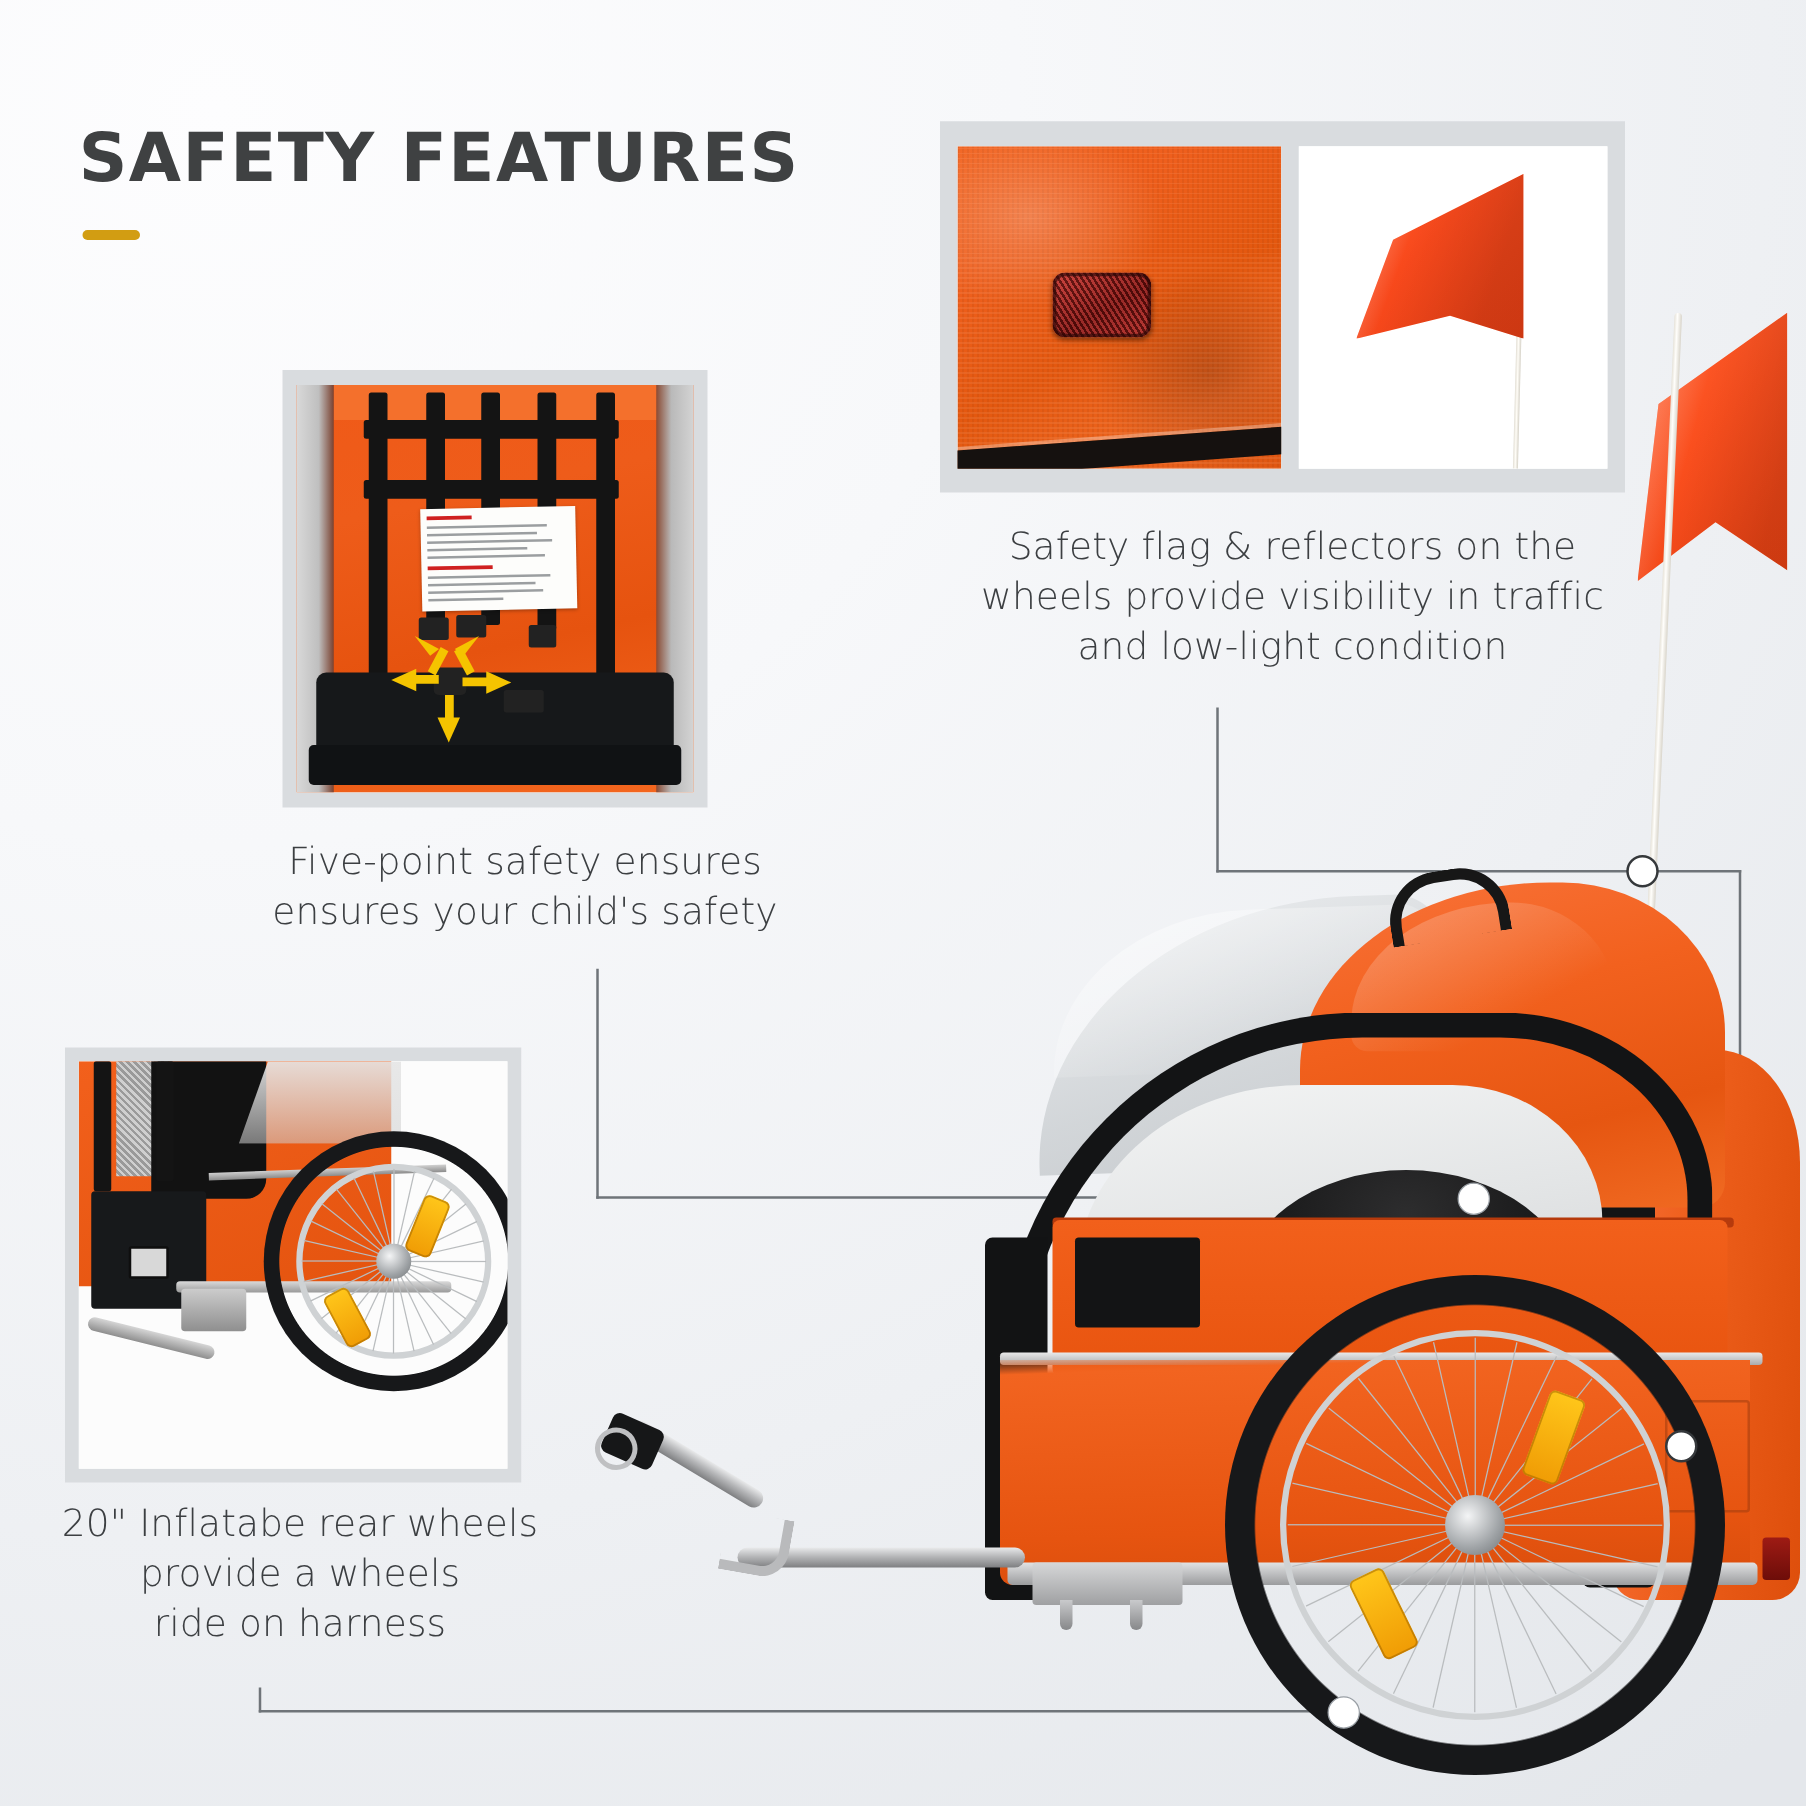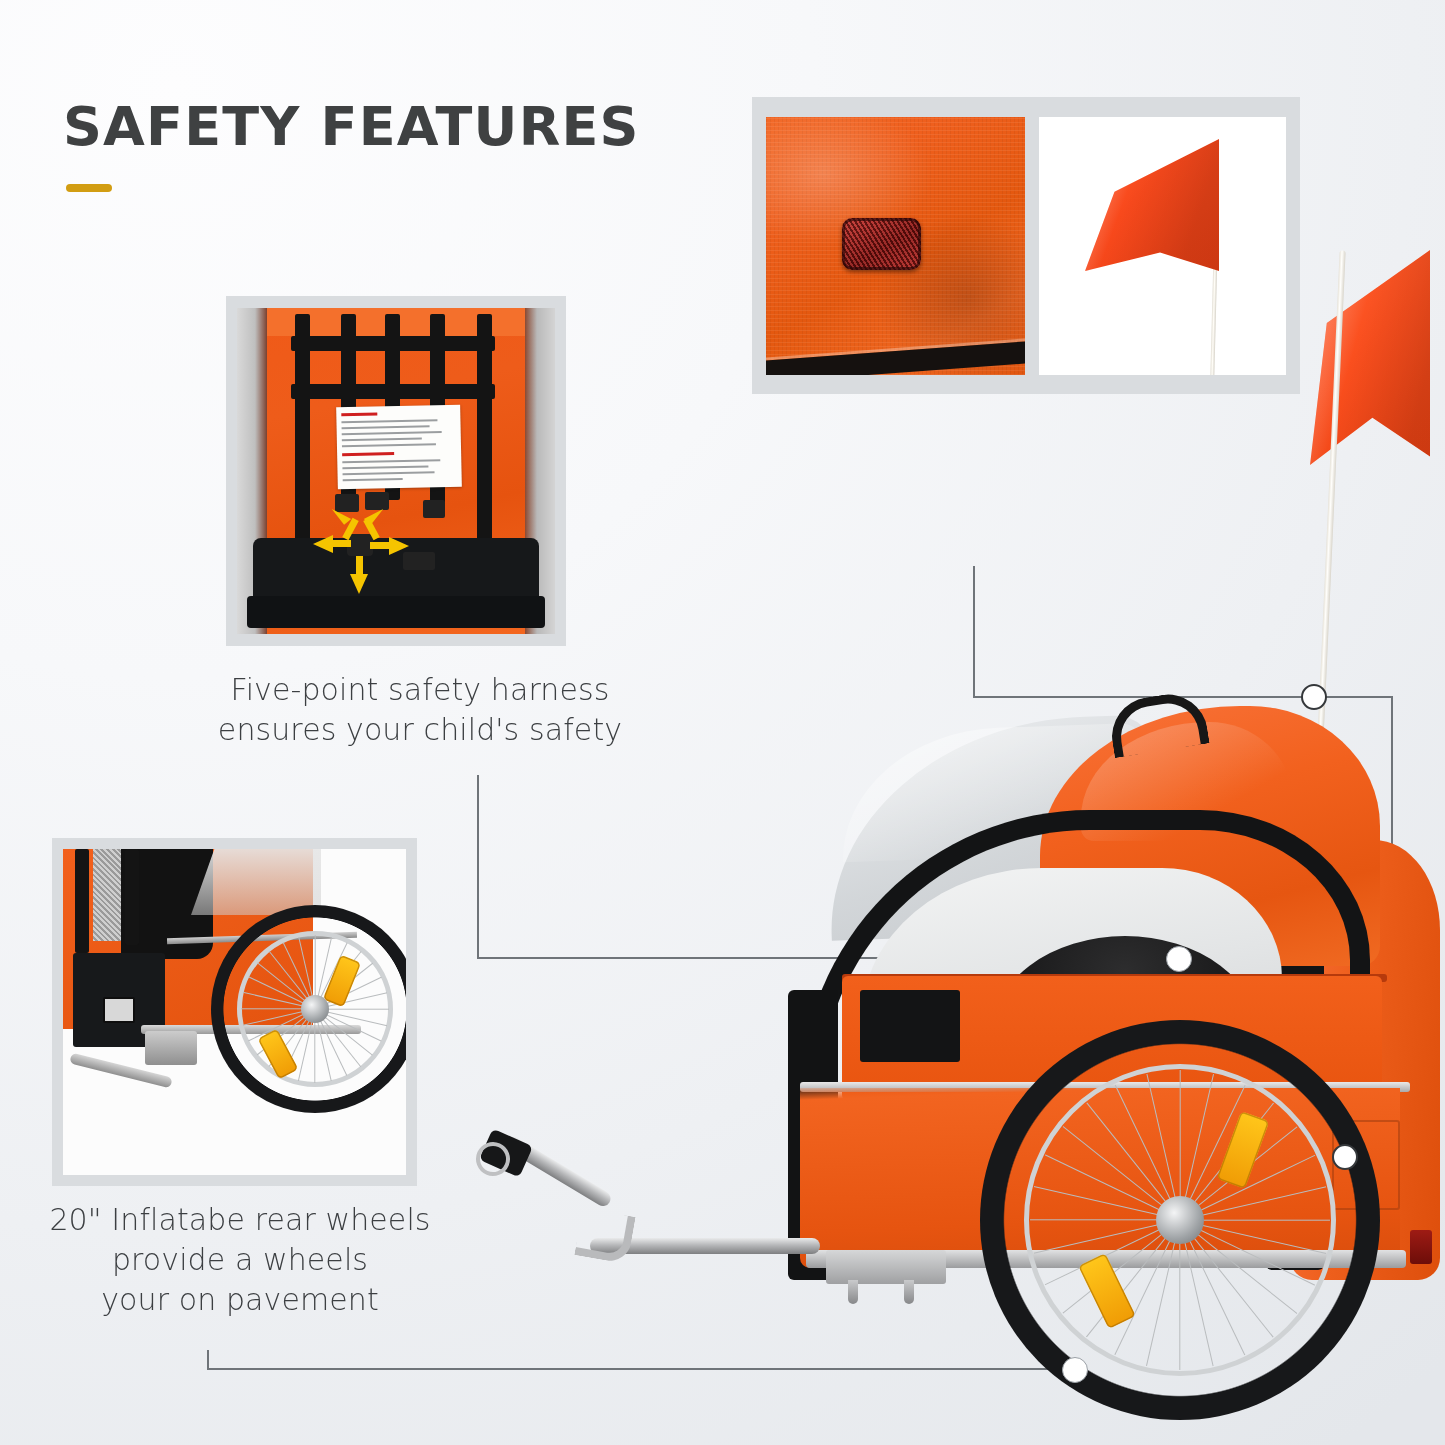--- a/index.html
+++ b/index.html
@@ -346,28 +346,33 @@
   <div class="leader" style="left:477px;top:957px;width:705px;height:2px;"></div>
 
   <div class="leader" style="left:207px;top:1350px;width:2px;height:20px;"></div>
   <div class="leader" style="left:207px;top:1368px;width:880px;height:2px;"></div>
 
   <div class="dot" style="left:1301px;top:684px;"></div>
   <div class="dot" style="left:1332px;top:1144px;"></div>
   <div class="dot plain" style="left:1166px;top:946px;"></div>
   <div class="dot plain" style="left:1062px;top:1357px;"></div>
 
+  <div class="caption" id="cap-flag">
+    <span>Safety flag &amp; reflectors on the</span>
+    <span>wheels provide visibility in traffic</span>
+    <span>and low-light condition</span>
+  </div>
   <div class="caption" id="cap-harness">
-    <span>Five-point safety harness</span>
+    <span>Five-point safety ensures</span>
     <span>ensures your child's safety</span>
   </div>
   <div class="caption" id="cap-wheels">
     <span>20" Inflatabe rear wheels</span>
     <span>provide a wheels</span>
-    <span>your on pavement</span>
+    <span>ride on harness</span>
   </div>
 
   <div class="frame" id="frame-top">
 
     <div class="photo" id="photo-reflector">
       <div class="orange-fabric"></div>
       <div class="fabric-weave"></div>
       <div class="fabric-shade"></div>
       <div class="fabric-seam"></div>
       <div class="fabric-hem"></div>

